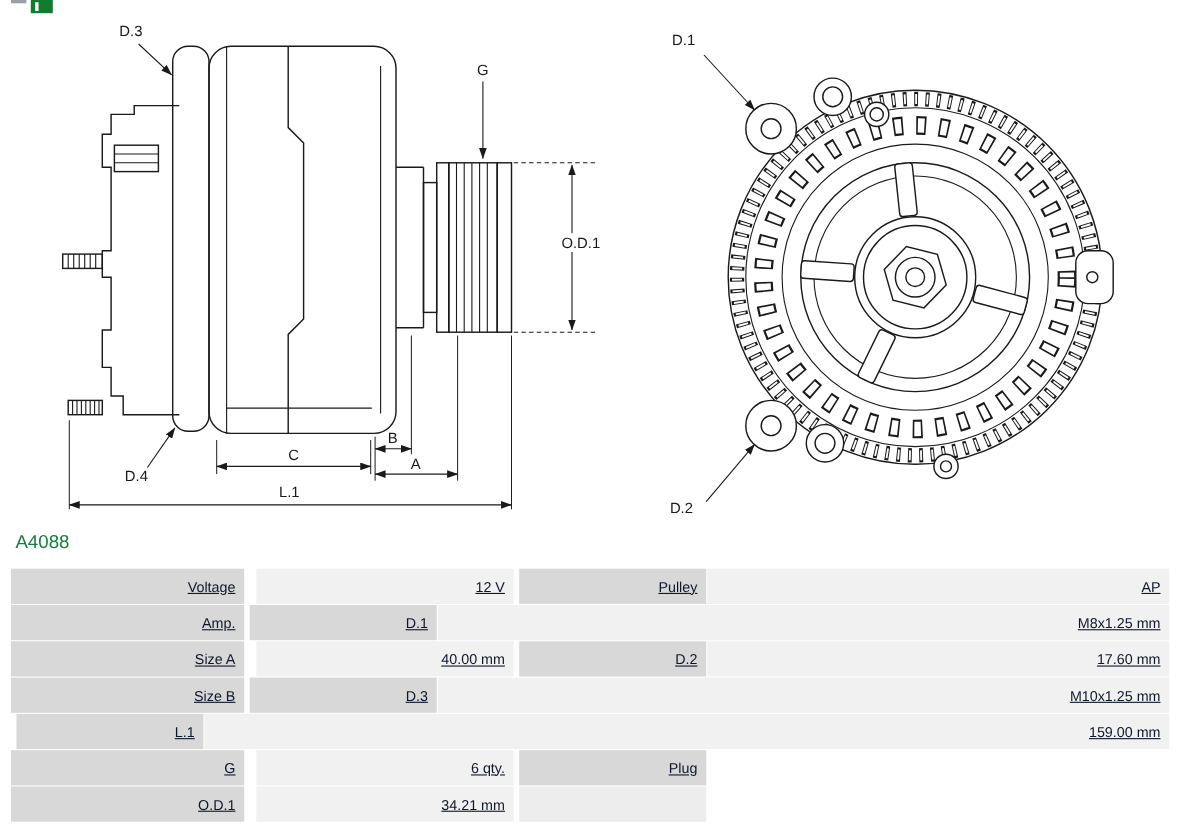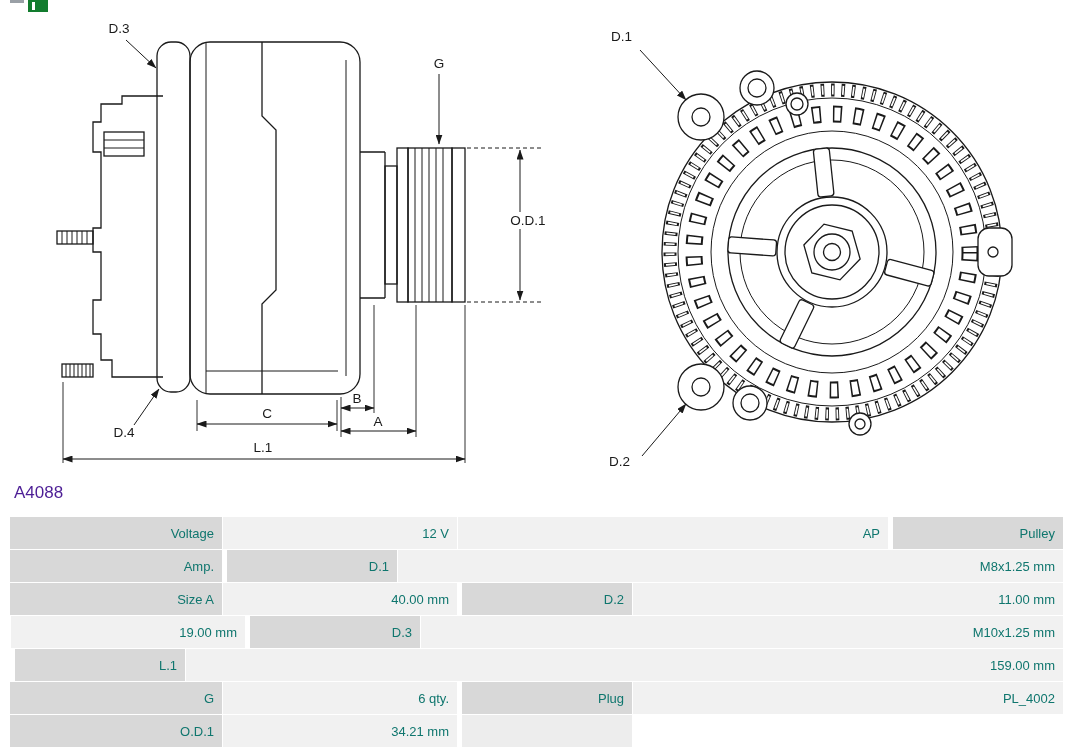--- a/index.html
+++ b/index.html
@@ -5,27 +5,27 @@
   html,body{margin:0;padding:0;}
   body{
     width:1080px;height:753px;background:#ffffff;position:relative;overflow:hidden;
     font-family:"Liberation Sans",sans-serif;
   }
   .logo-frag-gray{position:absolute;left:10px;top:0;width:14px;height:3px;background:#9aa0a6;}
   .logo-frag-green{position:absolute;left:28px;top:0;width:20px;height:12px;background:#127c2e;}
   .logo-frag-green .inner{position:absolute;left:4px;top:2px;width:3px;height:8px;background:#ffffff;}
   .diagram-wrap{position:absolute;left:0;top:0;width:1080px;height:478px;}
   svg text{font-family:"Liberation Sans",sans-serif;font-size:13.5px;fill:#1a1a1a;stroke:none;}
-  .part-number{position:absolute;left:14px;top:483px;font-size:17px;color:#4c1d95;}
+  .part-number{position:absolute;left:14px;top:483px;font-size:17px;color:#15803d;}
   .spec-table{position:absolute;left:10px;top:517px;width:1053px;}
   .row{display:flex;height:32px;margin-bottom:1px;}
   .cell{display:flex;align-items:center;justify-content:flex-end;padding-right:8px;
-        box-sizing:border-box;font-size:13px;color:#0f766e;}
+        box-sizing:border-box;font-size:13px;color:#0f172a;text-decoration:underline;}
   .c1{width:212px;background:#d8d8d8;}
-  .c2{width:234px;background:#f1f1f1;margin-left:1px;}
+  .c2{width:234px;background:#f1f1f1;margin-left:11px;}
   .c3{width:170px;background:#d8d8d8;margin-left:5px;}
   .c4{flex:1;background:#f1f1f1;margin-left:1px;}
   .c3.empty{background:#ededed;}
   .c4.empty{background:transparent;}
 </style>
 </head>
 <body>
 
 <div class="logo-frag-gray"></div>
 <div class="logo-frag-green">
@@ -135,48 +135,47 @@
   <text x="609" y="466">D.2</text>
 </svg>
 </div>
 
 <div class="part-number">A4088</div>
 
 <div class="spec-table">
   <div class="row">
     <div class="cell c1">Voltage</div>
     <div class="cell c2">12 V</div>
+    <div class="cell c3">Pulley</div>
     <div class="cell c4">AP</div>
-    <div class="cell c3">Pulley</div>
   </div>
   <div class="row">
     <div class="cell c1">Amp.</div>
     <div class="cell c3">D.1</div>
     <div class="cell c4">M8x1.25 mm</div>
   </div>
   <div class="row">
     <div class="cell c1">Size A</div>
     <div class="cell c2">40.00 mm</div>
     <div class="cell c3">D.2</div>
-    <div class="cell c4">11.00 mm</div>
+    <div class="cell c4">17.60 mm</div>
   </div>
   <div class="row">
-    <div class="cell c2">19.00 mm</div>
+    <div class="cell c1">Size B</div>
     <div class="cell c3">D.3</div>
     <div class="cell c4">M10x1.25 mm</div>
   </div>
   <div class="row">
     <div class="cell c3">L.1</div>
     <div class="cell c4">159.00 mm</div>
   </div>
   <div class="row">
     <div class="cell c1">G</div>
     <div class="cell c2">6 qty.</div>
     <div class="cell c3">Plug</div>
-    <div class="cell c4">PL_4002</div>
   </div>
   <div class="row">
     <div class="cell c1">O.D.1</div>
     <div class="cell c2">34.21 mm</div>
     <div class="cell c3 empty"></div>
     <div class="cell c4 empty"></div>
   </div>
 </div>
 
 </body></html>

